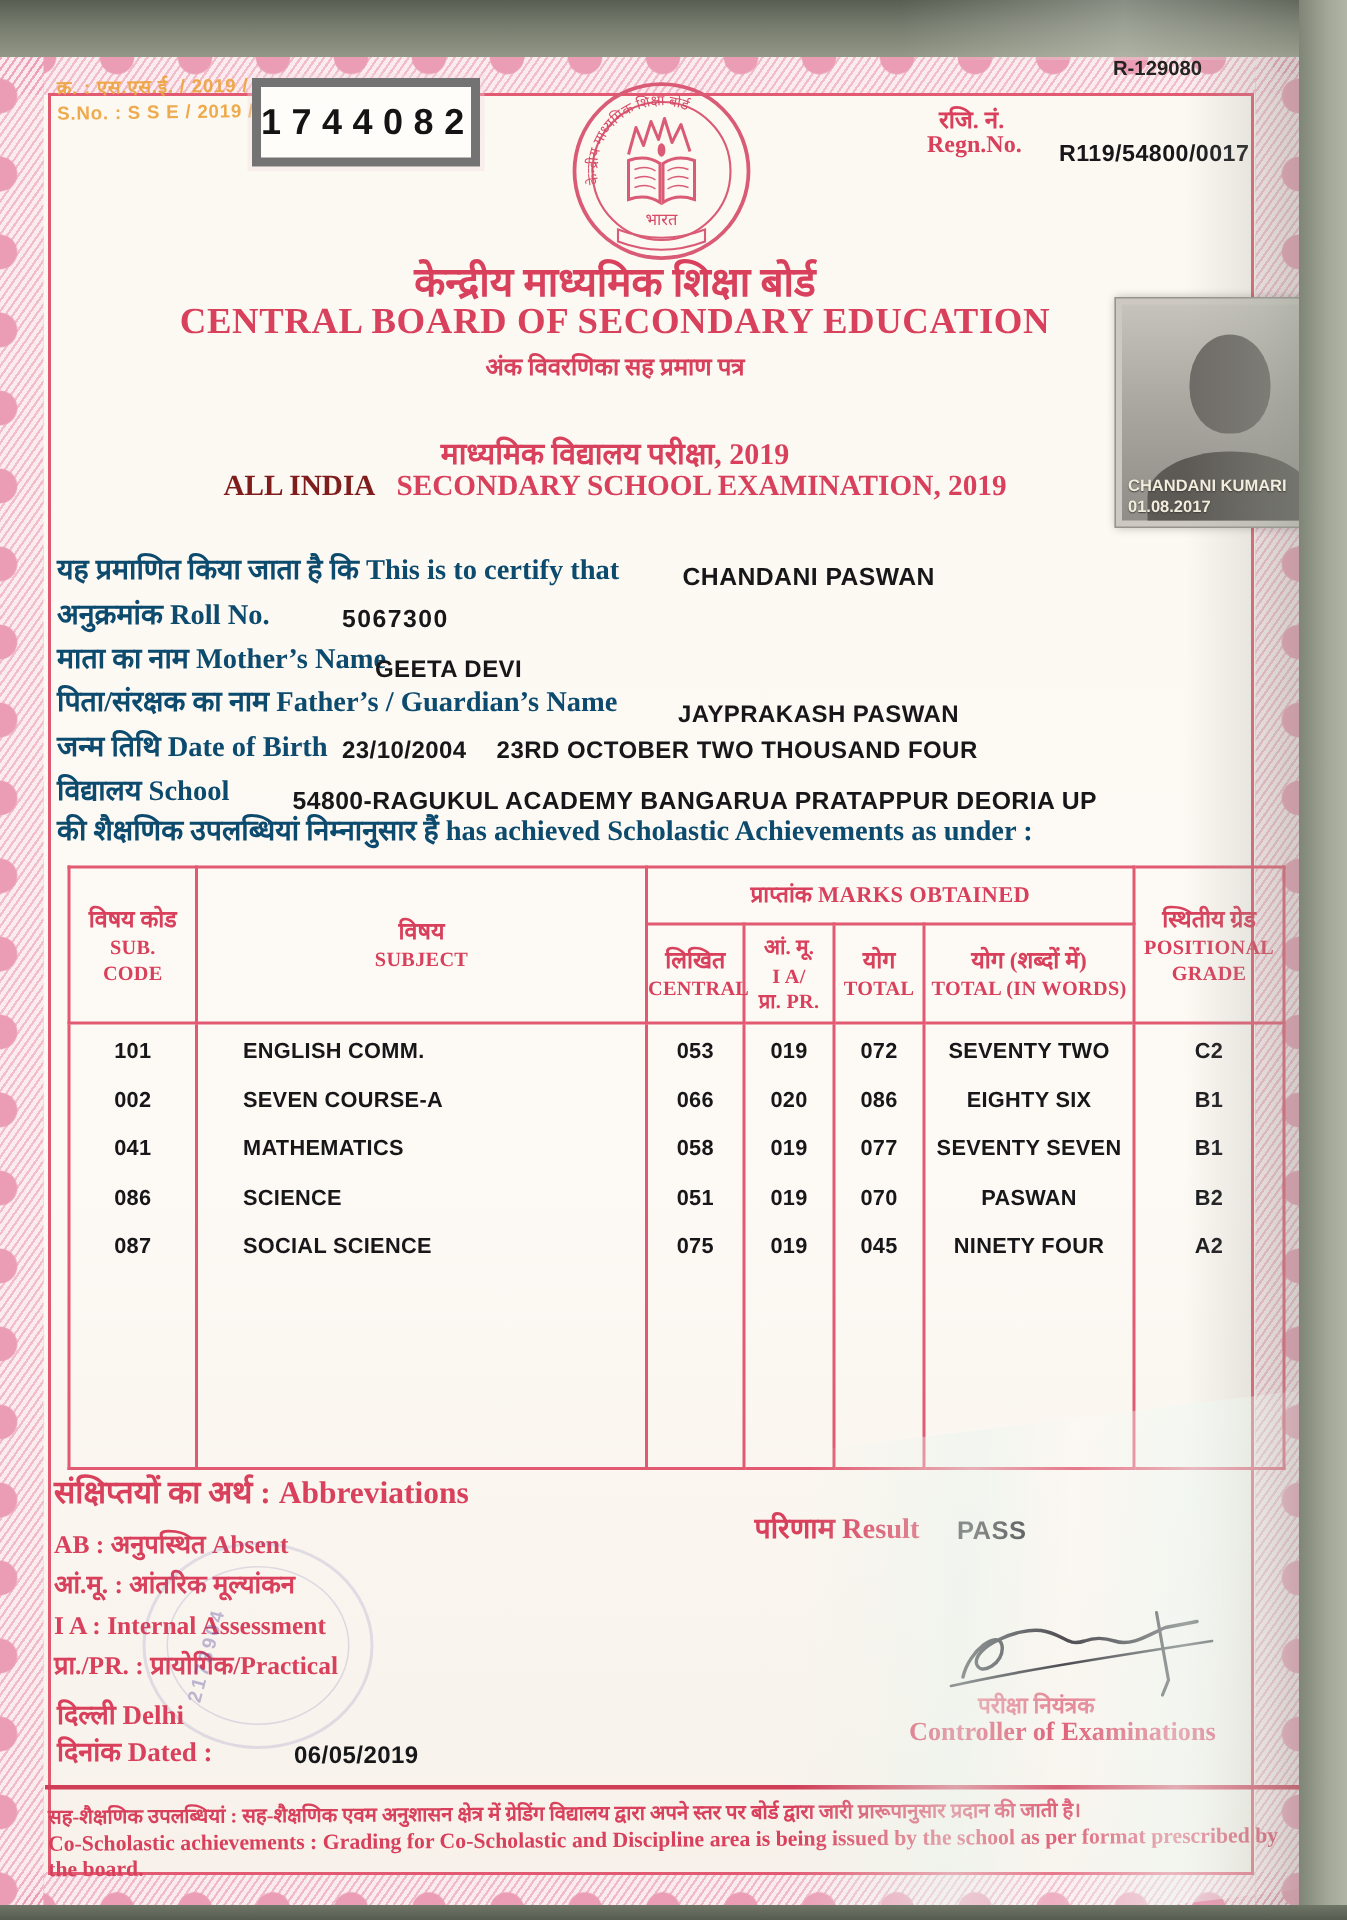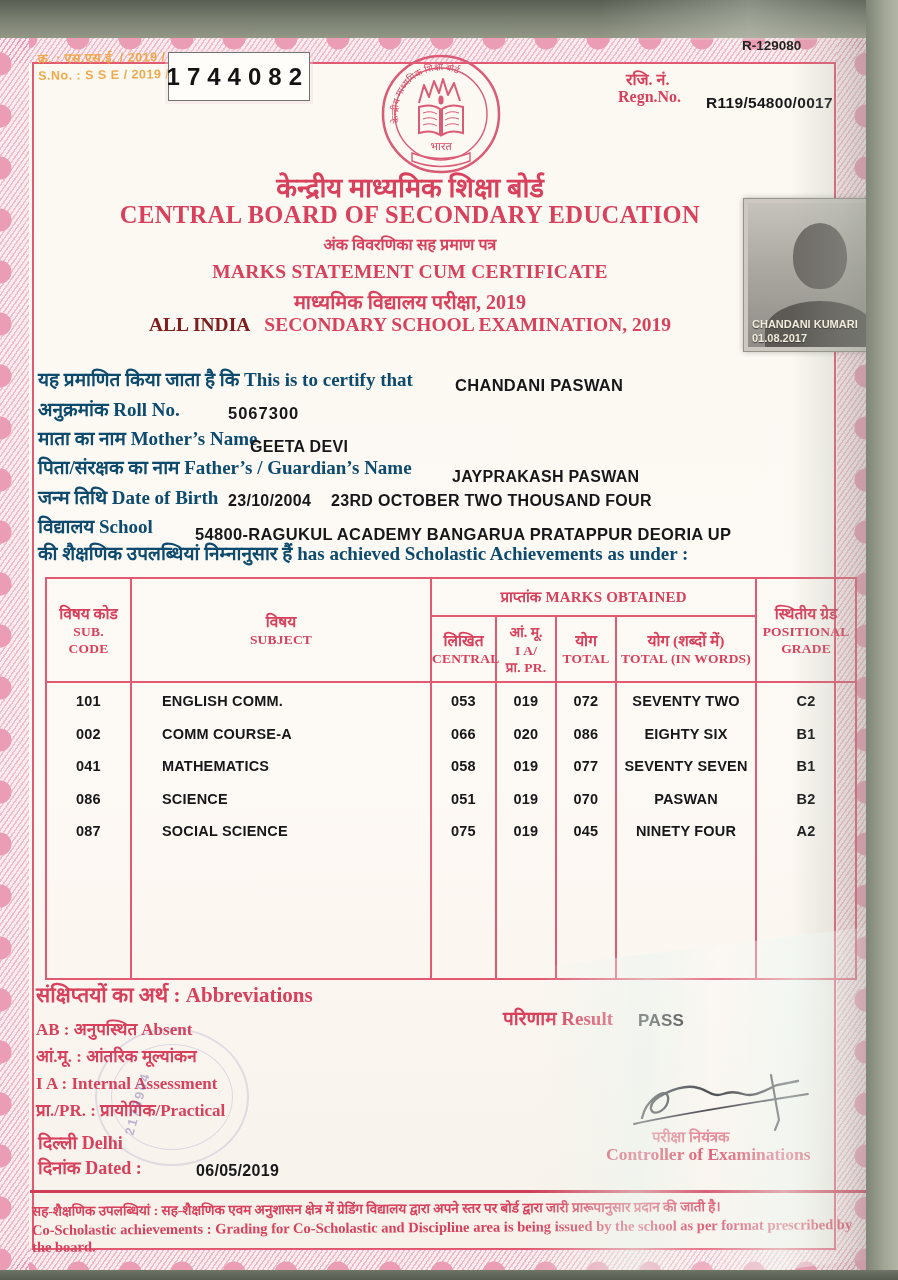--- a/index.html
+++ b/index.html
@@ -35,22 +35,22 @@
   .innerline{position:absolute;left:32px;top:62px;width:800px;height:1184px;
     border:2px solid #e25a72;}
   
   .red{color:#d8405c;}
   .abs{position:absolute;}
   .val{font-family:"Liberation Sans",sans-serif;font-weight:700;color:#17171a;letter-spacing:.3px;}
   
   .stamp-orange{left:38px;top:50px;color:#eda43e;font:700 12.5px/17px "Liberation Sans",sans-serif;
     transform:rotate(-.8deg);letter-spacing:.5px;opacity:.92;}
   .serial-box{left:168px;top:52px;width:140px;height:47px;background:#fffdfa;
-    border:1px solid #737373;box-shadow:0 0 0 3px rgba(240,220,226,.35);
-    display:flex;align-items:center;justify-content:flex-end;}
+    border:6px solid #737373;box-shadow:0 0 0 3px rgba(240,220,226,.35);
+    display:flex;align-items:center;justify-content:flex-start;}
   .serial-box span{font:600 24px "Liberation Sans",sans-serif;letter-spacing:7px;color:#141414;}
   .print-code{left:742px;top:38px;font:700 13.5px "Liberation Sans",sans-serif;color:#23231f;}
   .regn-hi{left:626px;top:68px;font-size:16px;font-weight:700;}
   .regn-en{left:618px;top:88px;font-size:16px;font-weight:700;}
   .regn-val{left:706px;top:94px;font-size:15.5px;}
   
   .logo{left:376px;top:50px;width:130px;height:132px;}
   
   .hline{left:50px;width:720px;text-align:center;}
   .h1{top:168px;font-size:27px;font-weight:700;}
@@ -168,21 +168,20 @@
       <path d="M87,56 Q75,52 66,58 L66,84 Q75,78 87,82 Z" fill="none" stroke="#da5b75" stroke-width="2"></path>
       <path d="M47,62 Q55,59 61,63 M47,68 Q55,65 61,69 M47,74 Q55,71 61,75 M83,62 Q75,59 69,63 M83,68 Q75,65 69,69 M83,74 Q75,71 69,75" fill="none" stroke="#da5b75" stroke-width="1"></path>
       <text x="65" y="99" text-anchor="middle" font-size="11" fill="#d84a66">भारत</text>
       <path d="M36,102 Q65,113 94,102 L94,110 Q65,121 36,110 Z" fill="none" stroke="#da5b75" stroke-width="1.4"></path>
     </svg>
   </div>
 
   <div class="abs hline h1 red">केन्द्रीय माध्यमिक शिक्षा बोर्ड</div>
   <div class="abs hline h2 red">CENTRAL BOARD OF SECONDARY EDUCATION</div>
   <div class="abs hline h3 red">अंक विवरणिका सह प्रमाण पत्र</div>
-  <div class="abs hline h4 red">MARKS STATEMENT CUM CERTIFICATE</div>
   <div class="abs hline h5 red">माध्यमिक विद्यालय परीक्षा, 2019</div>
   <div class="abs hline h6 red">
     <span class="black">ALL INDIA</span>
     <span>SECONDARY SCHOOL EXAMINATION, 2019</span>
   </div>
 
   <div class="abs photo">
     <div class="photo-img"></div>
     <div class="photo-cap">
       <div>CHANDANI KUMARI</div>
@@ -292,21 +291,21 @@
           <div>101</div>
           <div>002</div>
           <div>041</div>
           <div>086</div>
           <div>087</div>
         </div>
           </td>
         <td class="subj">
             <div class="stack">
           <div>ENGLISH COMM.</div>
-          <div>COMM COURSE-A</div>
+          <div>SEVEN COURSE-A</div>
           <div>MATHEMATICS</div>
           <div>SCIENCE</div>
           <div>SOCIAL SCIENCE</div>
         </div>
           </td>
         <td>
             <div class="stack">
           <div>053</div>
           <div>066</div>
           <div>058</div>

